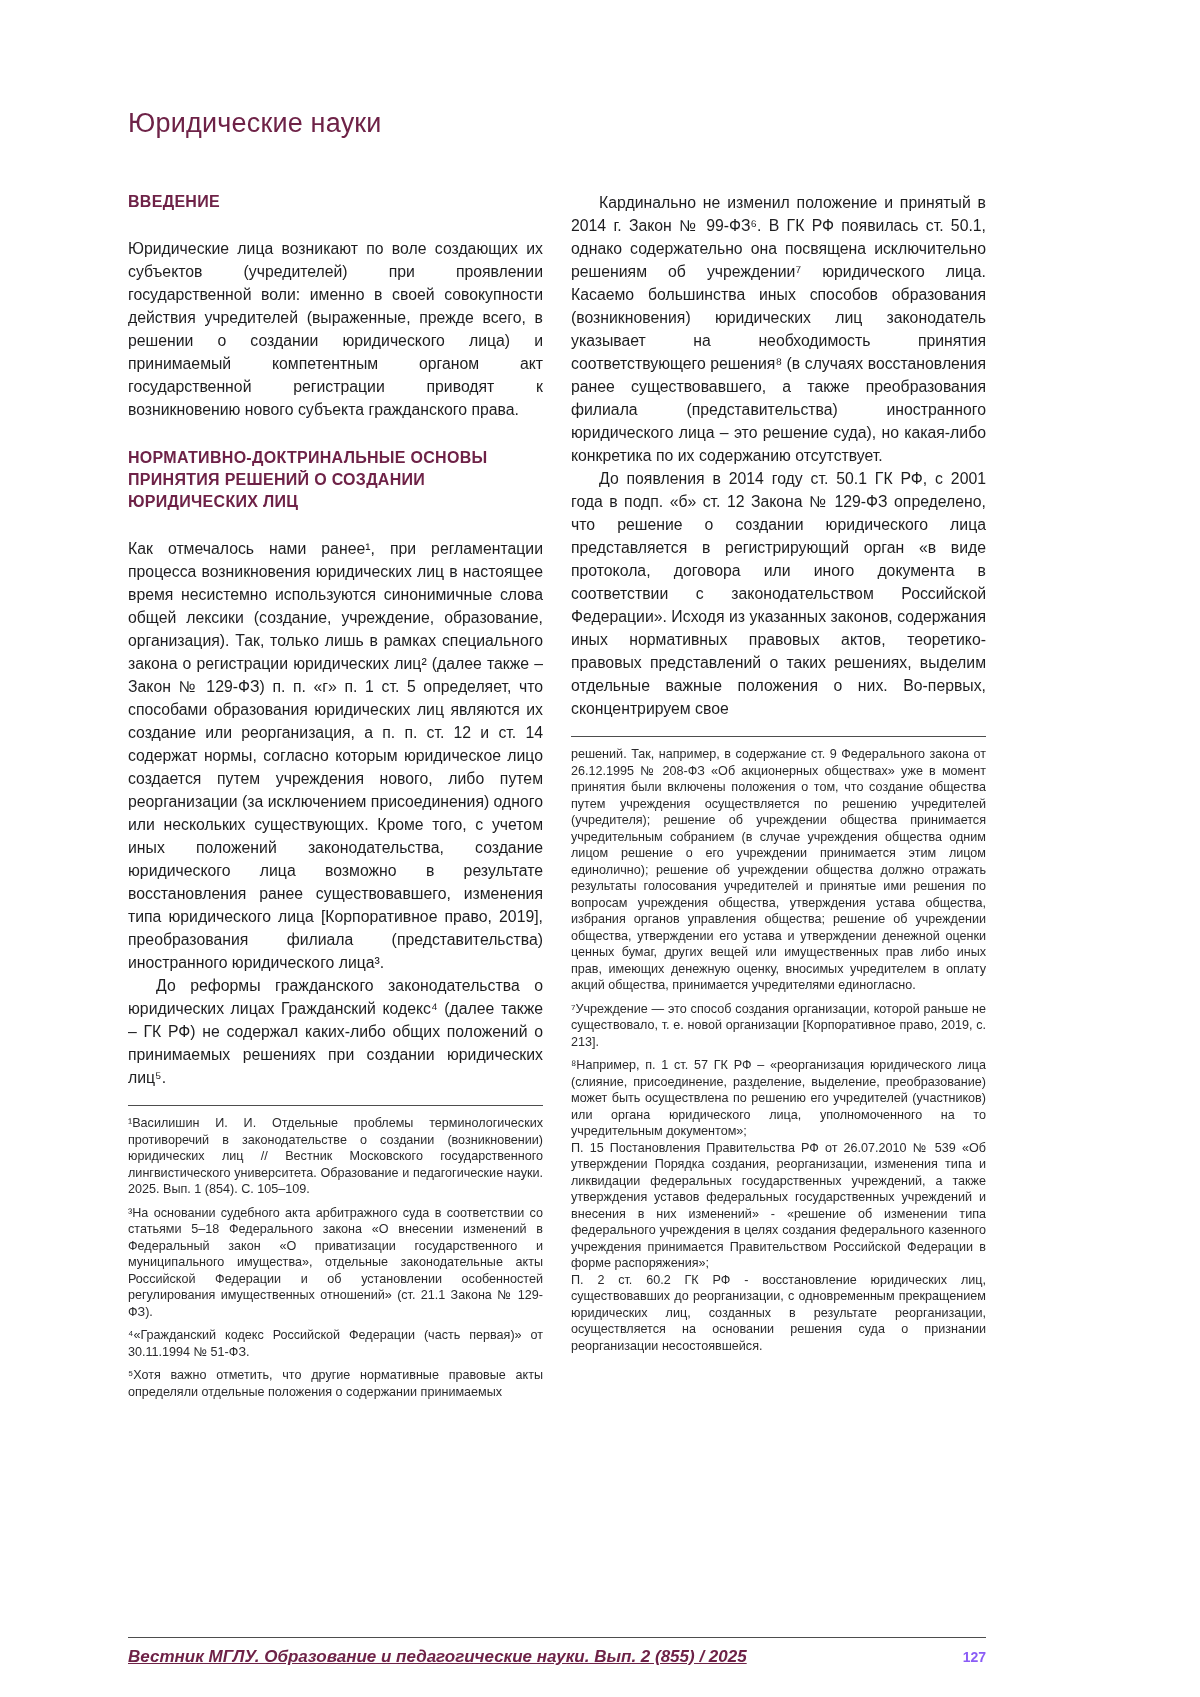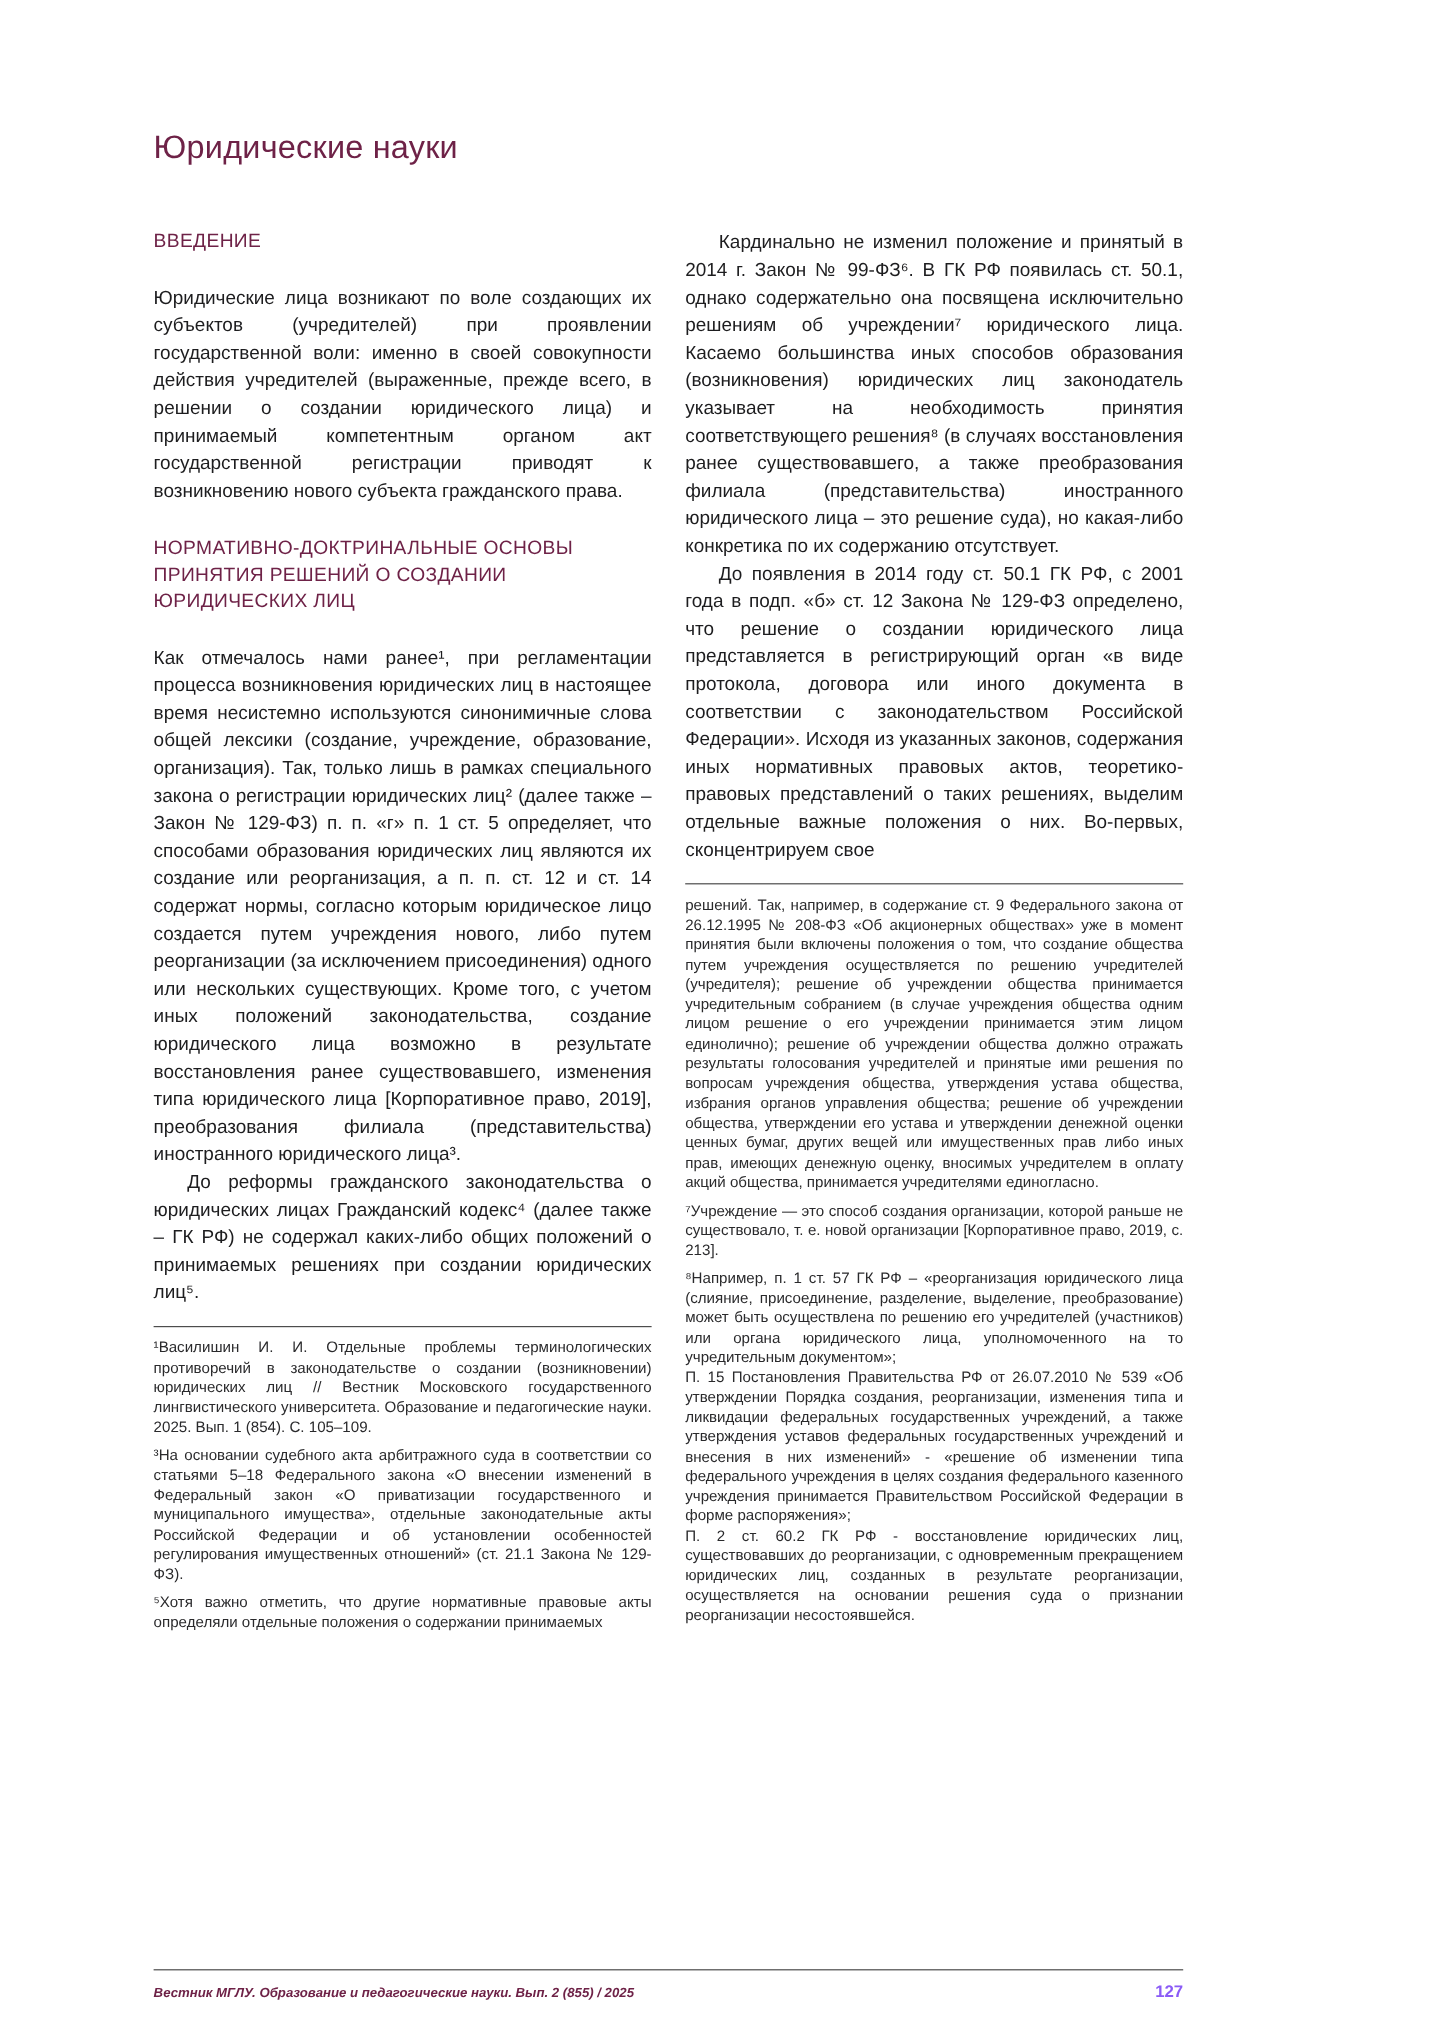--- a/index.html
+++ b/index.html
@@ -20,21 +20,21 @@
     font-weight:400;
     color:var(--accent, #6e2247);
     margin-bottom:52px;
     letter-spacing:0.2px;
   }
   .columns { display:flex; gap:28px; }
   .col { flex:1 1 0; min-width:0; }
   .sec-heading {
     color:var(--accent, #6e2247);
     font-size:16px;
-    font-weight:normal;
+    font-weight:bold;
     line-height:22px;
     letter-spacing:0.3px;
     margin:0 0 24px 0;
   }
   .sec-heading.mt { margin-top:26px; }
   .para {
     font-size:15.8px;
     line-height:23px;
     text-align:justify;
     hyphens:auto;
@@ -61,24 +61,25 @@
   .footer {
     position:absolute;
     left:128px; right:214px; bottom:30px;
     border-top:1px solid #4d4d4d;
     padding-top:9px;
     display:flex;
     justify-content:space-between;
     align-items:baseline;
   }
   .footer-journal {
-    font-size:11px;
+    font-size:17px;
     font-weight:bold;
     font-style:italic;
     color:var(--accent, #6e2247);
+    text-decoration:underline;
   }
   .footer-page {
     font-size:14px;
     font-weight:bold;
     color:#8b5cf6;
   }
 </style>
 </head>
 <body>
 
@@ -93,20 +94,21 @@
       <p class="para">Юридические лица возникают по воле создающих их субъектов (учредителей) при проявлении государственной воли: именно в своей совокупности действия учредителей (выраженные, прежде всего, в решении о создании юридического лица) и принимаемый компетентным органом акт государственной регистрации приводят к возникновению нового субъекта гражданского права.</p>
 
       <h2 class="sec-heading mt">НОРМАТИВНО-ДОКТРИНАЛЬНЫЕ ОСНОВЫ ПРИНЯТИЯ РЕШЕНИЙ О СОЗДАНИИ ЮРИДИЧЕСКИХ ЛИЦ</h2>
       <p class="para">Как отмечалось нами ранее¹, при регламентации процесса возникновения юридических лиц в настоящее время несистемно используются синонимичные слова общей лексики (создание, учреждение, образование, организация). Так, только лишь в рамках специального закона о регистрации юридических лиц² (далее также – Закон № 129-ФЗ) п. п. «г» п. 1 ст. 5 определяет, что способами образования юридических лиц являются их создание или реорганизация, а п. п. ст. 12 и ст. 14 содержат нормы, согласно которым юридическое лицо создается путем учреждения нового, либо путем реорганизации (за исключением присоединения) одного или нескольких существующих. Кроме того, с учетом иных положений законодательства, создание юридического лица возможно в результате восстановления ранее существовавшего, изменения типа юридического лица [Корпоративное право, 2019], преобразования филиала (представительства) иностранного юридического лица³.</p>
       <p class="para indent">До реформы гражданского законодательства о юридических лицах Гражданский кодекс⁴ (далее также – ГК РФ) не содержал каких-либо общих положений о принимаемых решениях при создании юридических лиц⁵.</p>
 
       <div class="fnblock">
         <div class="fnrule"></div>
         <p class="fn">¹Василишин И. И. Отдельные проблемы терминологических противоречий в законодательстве о создании (возникновении) юридических лиц // Вестник Московского государственного лингвистического университета. Образование и педагогические науки. 2025. Вып. 1 (854). С. 105–109.</p>
         <p class="fn">³На основании судебного акта арбитражного суда в соответствии со статьями 5–18 Федерального закона «О внесении изменений в Федеральный закон «О приватизации государственного и муниципального имущества», отдельные законодательные акты Российской Федерации и об установлении особенностей регулирования имущественных отношений» (ст. 21.1 Закона № 129-ФЗ).</p>
+        <p class="fn">⁴«Гражданский кодекс Российской Федерации (часть первая)» от 30.11.1994 № 51-ФЗ.</p>
         <p class="fn">⁵Хотя важно отметить, что другие нормативные правовые акты определяли отдельные положения о содержании принимаемых</p>
       </div>
     </div>
 
     <div class="col">
       <p class="para indent">Кардинально не изменил положение и принятый в 2014 г. Закон № 99-ФЗ⁶. В ГК РФ появилась ст. 50.1, однако содержательно она посвящена исключительно решениям об учреждении⁷ юридического лица. Касаемо большинства иных способов образования (возникновения) юридических лиц законодатель указывает на необходимость принятия соответствующего решения⁸ (в случаях восстановления ранее существовавшего, а также преобразования филиала (представительства) иностранного юридического лица – это решение суда), но какая-либо конкретика по их содержанию отсутствует.</p>
       <p class="para indent">До появления в 2014 году ст. 50.1 ГК РФ, с 2001 года в подп. «б» ст. 12 Закона № 129-ФЗ определено, что решение о создании юридического лица представляется в регистрирующий орган «в виде протокола, договора или иного документа в соответствии с законодательством Российской Федерации». Исходя из указанных законов, содержания иных нормативных правовых актов, теоретико-правовых представлений о таких решениях, выделим отдельные важные положения о них. Во-первых, сконцентрируем свое</p>
 
       <div class="fnblock">
         <div class="fnrule"></div>

